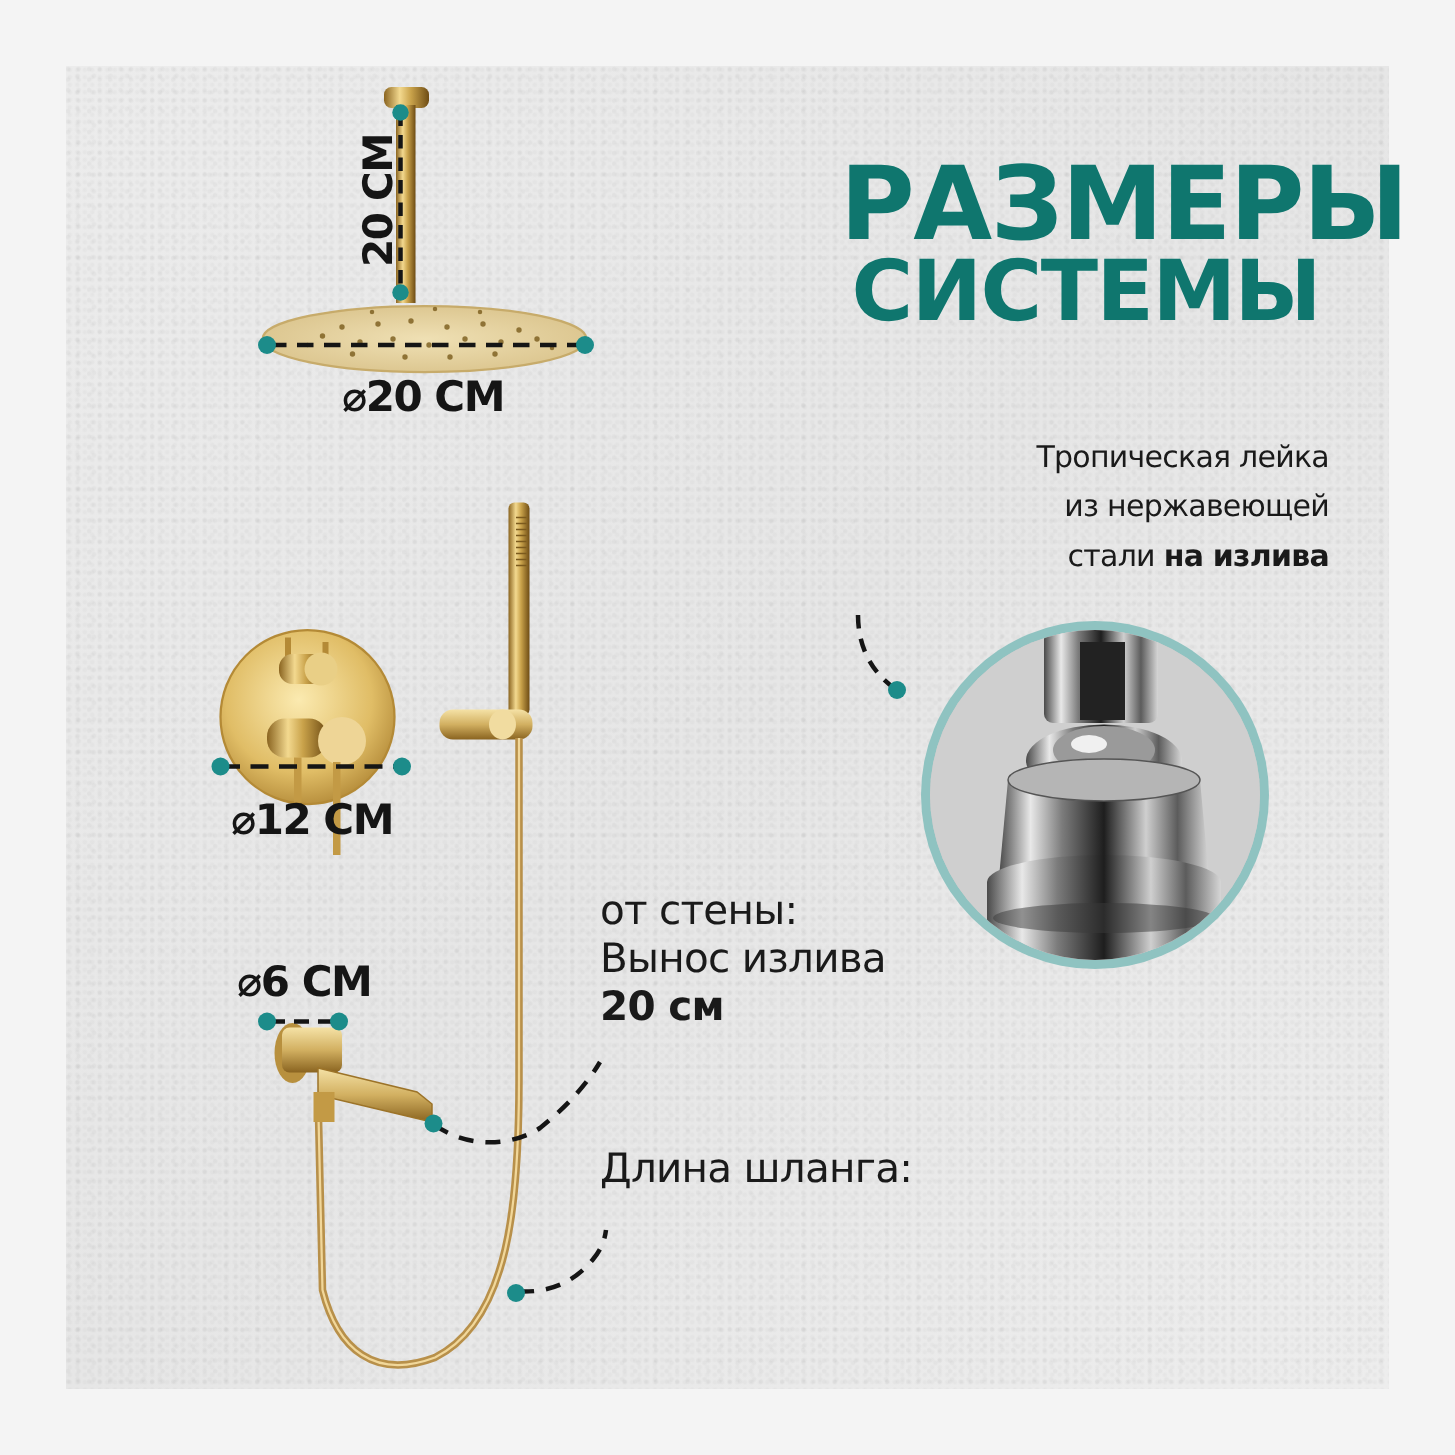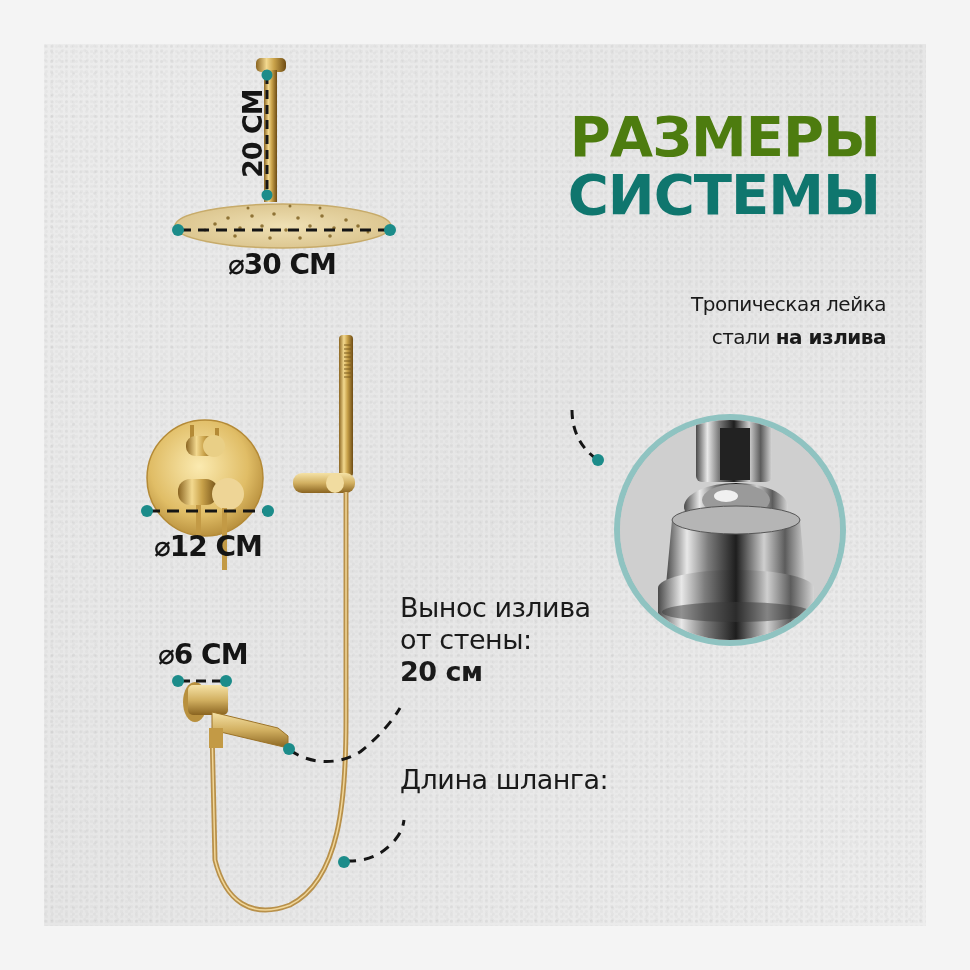--- a/index.html
+++ b/index.html
@@ -6,21 +6,21 @@
   body{width:970px;height:970px;background:#f4f4f4;position:relative;overflow:hidden;font-family:"DejaVu Sans","Liberation Sans",sans-serif;}
   .card{position:absolute;left:44px;top:44px;width:882px;height:882px;
     background:
       radial-gradient(circle at 20% 30%, rgba(0,0,0,0.035) 0 1px, transparent 2px) 0 0/7px 7px,
       radial-gradient(circle at 70% 60%, rgba(0,0,0,0.03) 0 1px, transparent 2px) 0 0/11px 11px,
       radial-gradient(circle at 50% 50%, rgba(0,0,0,0.025) 0 1px, transparent 2px) 0 0/5px 5px,
       linear-gradient(135deg,#ececec,#e6e6e6 50%,#ededed);
   }
   svg.art{position:absolute;left:0;top:0;width:970px;height:970px;}
   .title{position:absolute;left:560px;top:108px;width:320px;text-align:right;font-family:"DejaVu Sans",sans-serif;font-weight:bold;line-height:58px;letter-spacing:-1px;}
-  .title .l1{font-size:56px;color:#4d7c0f;display:block;}
+  .title .l1{font-size:68px;color:#0f766e;display:block;}
   .title .l2{font-size:56px;color:#0f766e;display:block;}
   .desc{position:absolute;left:556px;top:288px;width:330px;text-align:right;font-size:20px;line-height:33px;color:#1a1a1a;letter-spacing:-0.5px;}
   .desc b{font-weight:bold;}
   .info{position:absolute;font-size:27px;line-height:32px;color:#1a1a1a;letter-spacing:-0.5px;}
   .info b{font-weight:bold;display:block;}
   .dim{position:absolute;font-weight:bold;font-size:28px;color:#151515;letter-spacing:-1px;}
   .dim-v{position:absolute;font-weight:bold;font-size:27px;color:#151515;transform-origin:left top;transform:rotate(-90deg);letter-spacing:-1px;}
 </style>
 </head>
 <body>
@@ -183,29 +183,30 @@
   </g>
 </svg>
 
 <div class="title">
   <span class="l1">РАЗМЕРЫ</span>
   <span class="l2">СИСТЕМЫ</span>
 </div>
 
 <div class="desc">
   <div>Тропическая лейка</div>
+  <div>из нержавеющей</div>
   <div><span>стали </span><b>на излива</b></div>
 </div>
 
 <div class="dim-v" style="left:237px;top:178px;">20 СМ</div>
-<div class="dim" style="left:228px;top:248px;">⌀30 СМ</div>
+<div class="dim" style="left:228px;top:248px;">⌀20 СМ</div>
 <div class="dim" style="left:154px;top:530px;">⌀12 СМ</div>
 <div class="dim" style="left:158px;top:638px;">⌀6 СМ</div>
 
 <div class="info" style="left:400px;top:592px;">
+  <div>от стены:</div>
   <div>Вынос излива</div>
-  <div>от стены:</div>
   <b>20 см</b>
 </div>
 
 <div class="info" style="left:400px;top:764px;">
   <div>Длина шланга:</div>
 </div>
 
 </body></html>

